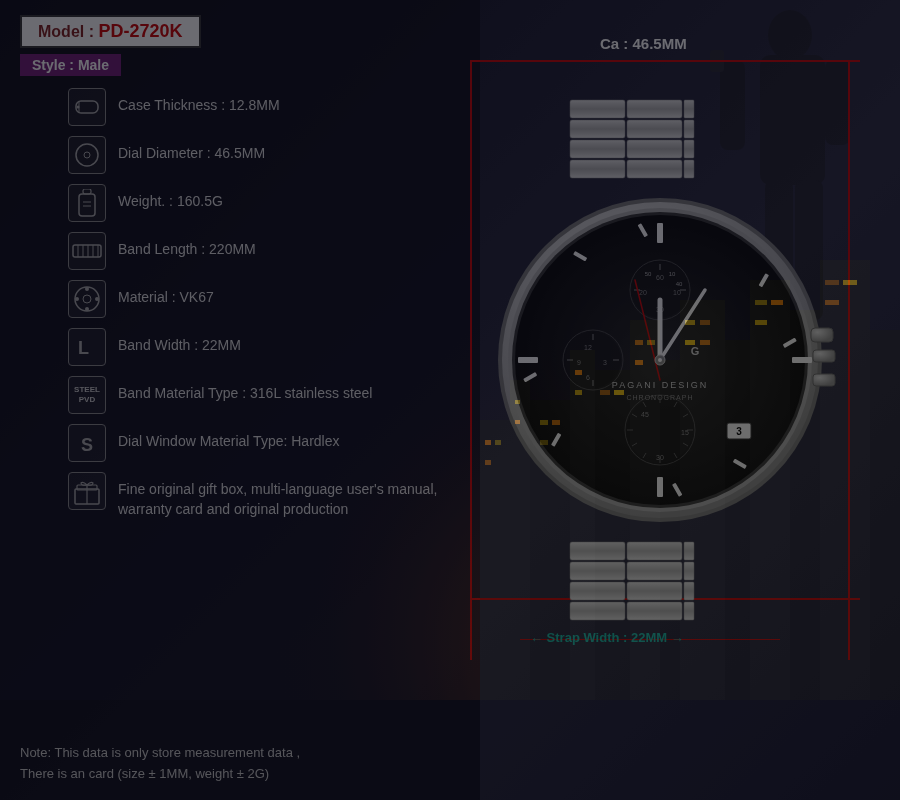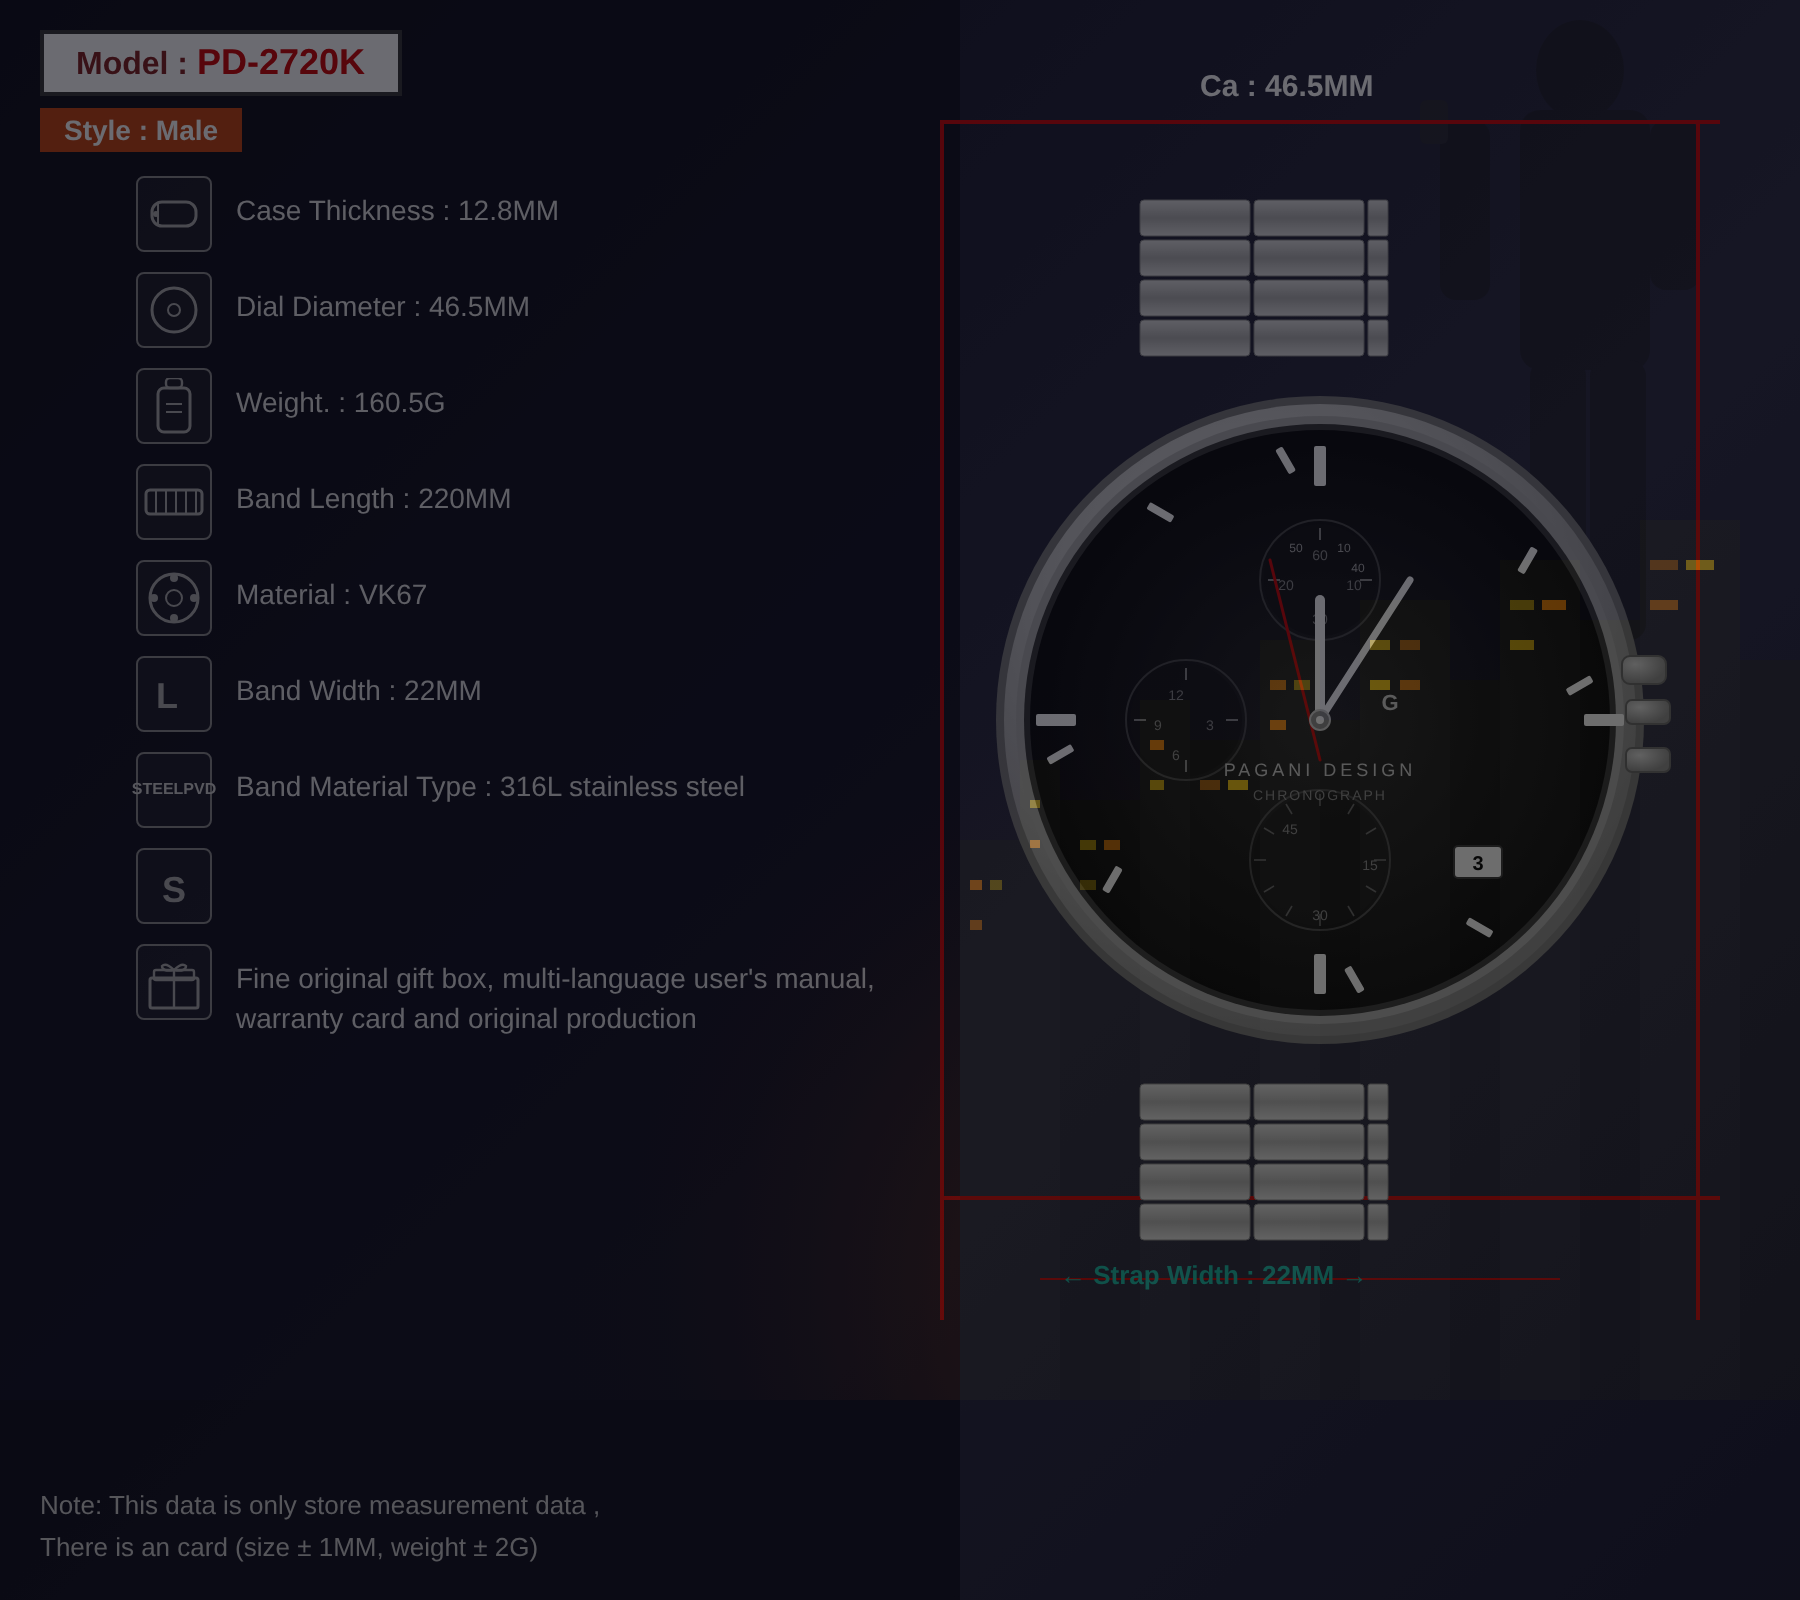--- a/index.html
+++ b/index.html
@@ -54,21 +54,21 @@
       font-weight: bold;
       color: #cc0000;
     }
     .model-label {
       color: #7f1d1d;
       font-weight: bold;
     }
 
     
     .style-badge {
-      background: #c2410c;
+      background: #701a75;
       color: #fff;
       padding: 3px 12px;
       font-size: 14px;
       font-weight: bold;
       display: inline-block;
       margin-bottom: 12px;
     }
 
     
     .spec-row {
@@ -195,21 +195,21 @@
       opacity: 0.5;
     }
 
     
     .steel-pvd-icon {
       width: 38px;
       height: 38px;
       border: 1.5px solid #888;
       border-radius: 4px;
       display: flex;
-      flex-direction: row;
+      flex-direction: column;
       align-items: center;
       justify-content: center;
       flex-shrink: 0;
       background: rgba(255,255,255,0.05);
       font-size: 8px;
       color: #ccc;
       font-weight: bold;
       line-height: 1.3;
     }
   </style>
@@ -381,20 +381,21 @@
     </div>
     <div class="spec-text">Band Material Type : 316L stainless steel</div>
   </div>
 
   <div class="spec-row">
     <div class="spec-icon">
       <svg width="26" height="28" viewBox="0 0 26 28">
         <text x="7" y="22" font-size="18" font-weight="bold" fill="#aaa" font-family="Arial">S</text>
       </svg>
     </div>
+    <div class="spec-text">Dial Window Material Type:   Hardlex</div>
   </div>
 
   <div class="spec-row">
     <div class="spec-icon">
       <svg width="28" height="28" viewBox="0 0 28 28">
         <rect x="2" y="12" width="24" height="15" rx="1" fill="none" stroke="#aaa" stroke-width="1.5"></rect>
         <rect x="4" y="8" width="20" height="5" rx="1" fill="none" stroke="#aaa" stroke-width="1.2"></rect>
         <line x1="14" y1="8" x2="14" y2="27" stroke="#aaa" stroke-width="1.2"></line>
 
         <path d="M14 8 Q10 4 8 6 Q8 9 14 8" fill="none" stroke="#aaa" stroke-width="1.2"></path>

